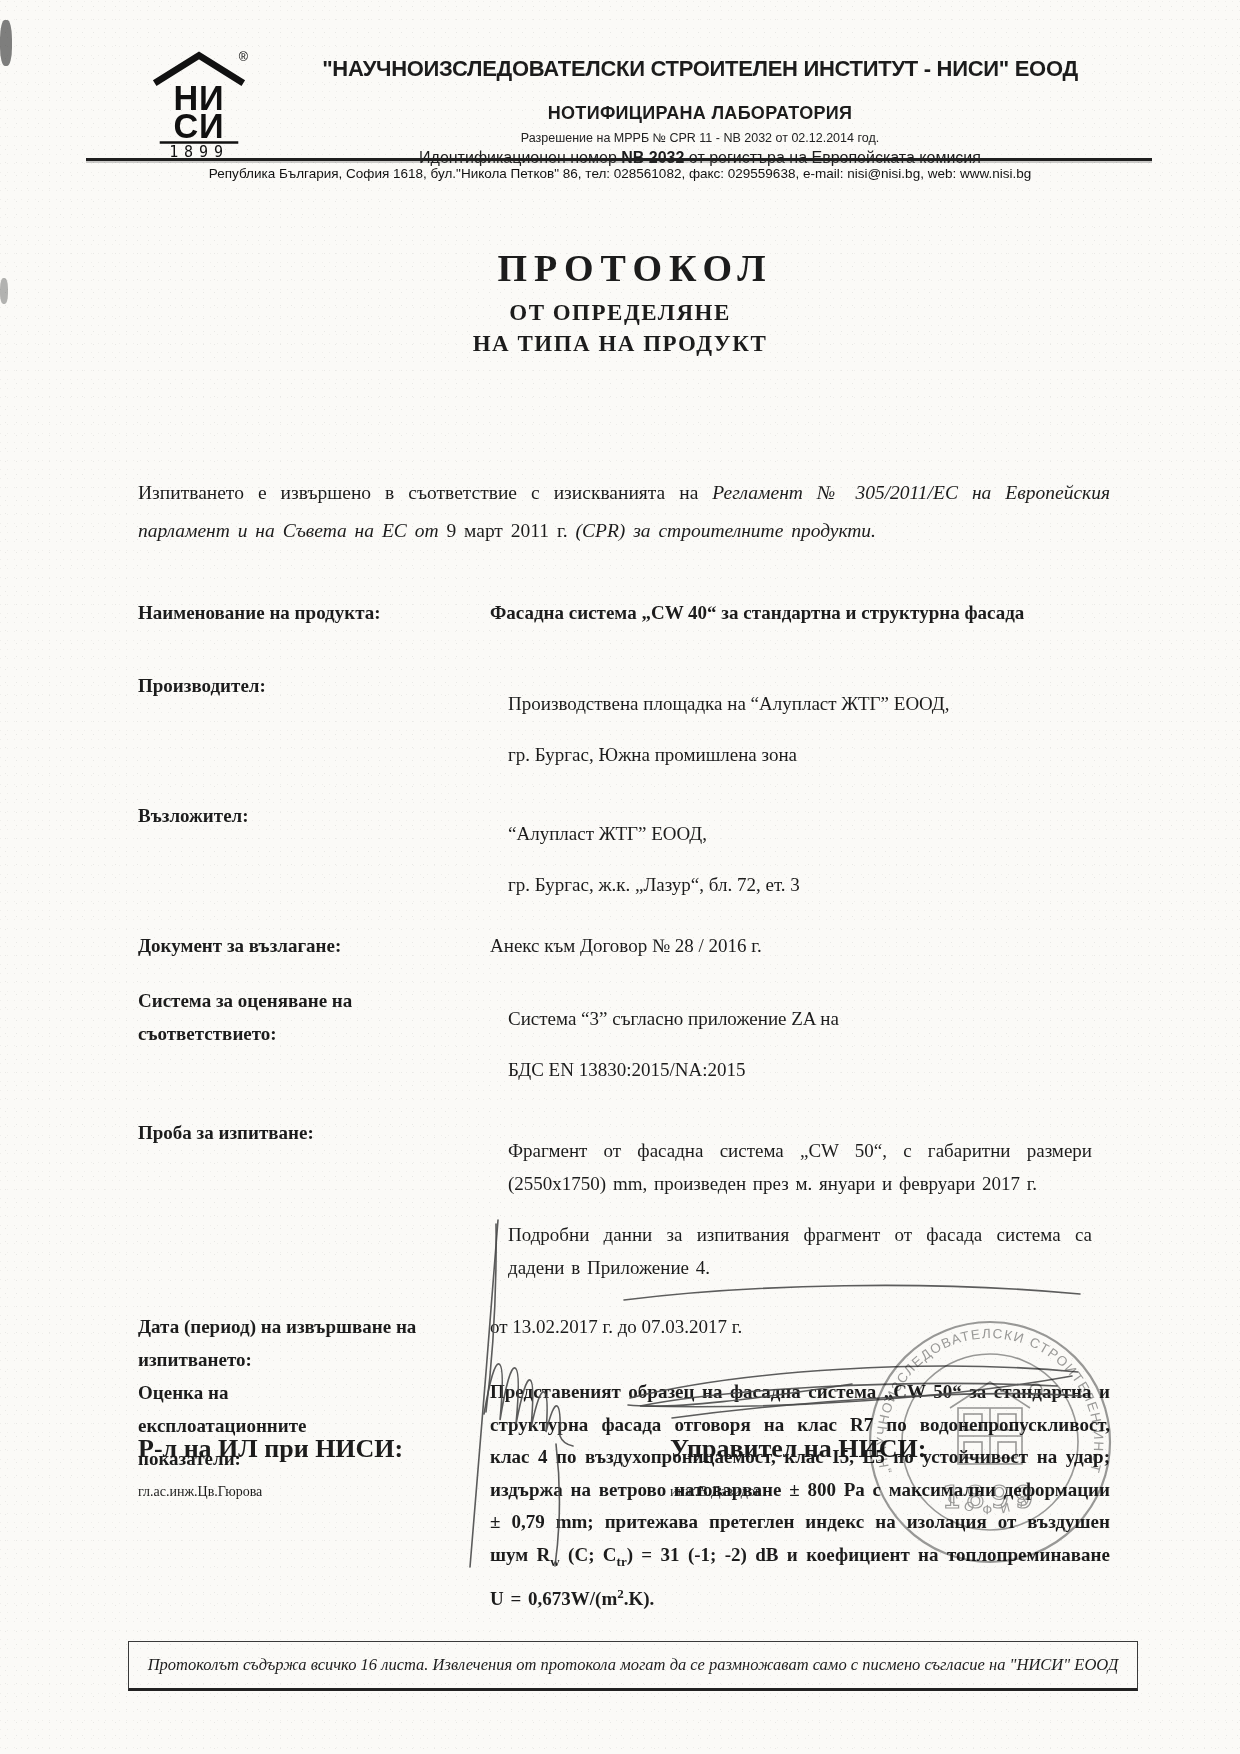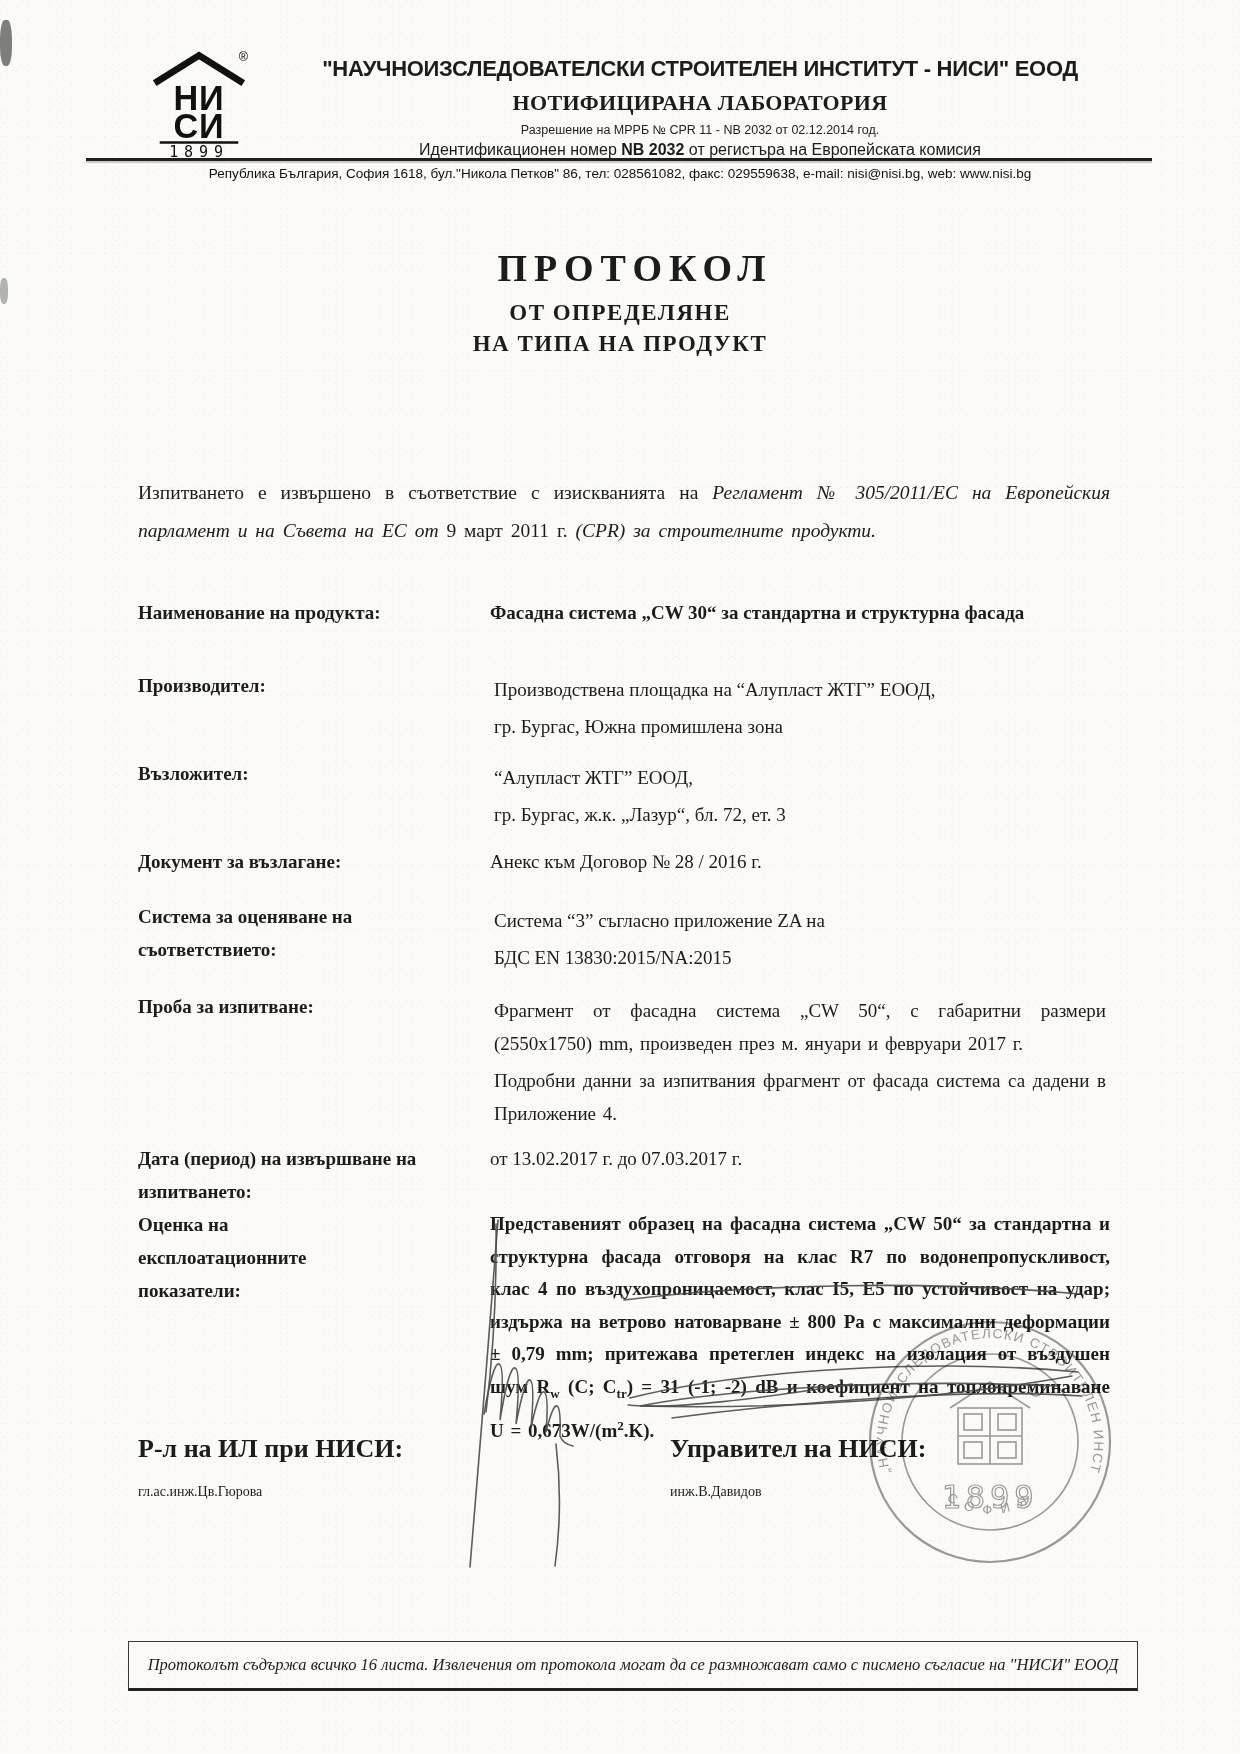--- a/index.html
+++ b/index.html
@@ -17,21 +17,21 @@
     background-size:11px 13px, 7px 9px;
     background-position:0 0, 4px 6px;
   }
   .smudge { position:absolute; background:#2b2b2b; border-radius:40%; opacity:.6; }
 
   
   .logo { position:absolute; left:138px; top:48px; width:122px; height:112px; }
   .hdr { position:absolute; left:250px; top:56px; width:900px; text-align:center;
          font-family:"Liberation Sans", sans-serif; }
   .hdr-company { font-size:22px; font-weight:bold; letter-spacing:-0.3px; white-space:nowrap; }
-  .hdr-lab { font-size:22px; font-weight:bold; margin-top:8px; letter-spacing:.3px;font-family:Liberation Serif, serif; }
+  .hdr-lab { font-size:18px; font-weight:bold; margin-top:21px; letter-spacing:.3px; }
   .hdr-permit { font-size:12.5px; margin-top:7px; color:#222; }
   .hdr-id { font-size:16px; margin-top:4px; }
   .hdr-id b { font-weight:bold; }
   .rule { position:absolute; left:86px; top:158px; width:1066px; height:0;
           border-top:3px solid #1f1f1f; box-shadow:0 2px 0 rgba(60,60,60,.25); }
   .hdr-address { position:absolute; left:90px; top:166px; width:1060px; text-align:center;
                  font-family:"Liberation Sans", sans-serif; font-size:13.5px; color:#111; }
 
   
   .t-main  { position:absolute; left:0; top:246px; width:1240px; text-align:center;
@@ -49,21 +49,21 @@
   .intro .it { font-style:italic; }
 
   
   .fields { position:absolute; left:138px; top:596px; width:972px; }
   .frow { display:flex; }
   .flabel { flex:0 0 352px; width:352px; font-weight:bold; font-size:19px; line-height:33px; }
   .flabel .narrow { display:block; max-width:232px; }
   .fvalue { flex:1; font-size:19px; line-height:33px; }
   .fvalue.bold { font-weight:bold; }
   .fvalue.just { text-align:justify; word-spacing:2px; }
-  .fvalue p { margin:4px; }
+  .fvalue p { margin:18px; }
   .mb40{margin-bottom:40px}.mb10{margin-bottom:10px}.mb22{margin-bottom:22px}
   .mb12{margin-bottom:12px}.mb8{margin-bottom:8px}.mb0{margin-bottom:0}
   sub,sup { font-size:13px; }
 
   
   .sig-block { position:absolute; }
   .sig-title { font-size:26px; font-weight:bold; }
   .sig-name  { font-size:14px; margin-top:20px; }
   .sig-svg { position:absolute; overflow:visible; }
   .sig-svg path { fill:none; stroke:#4a4a4a; stroke-width:1.6; stroke-linecap:round; opacity:.9; }
@@ -107,21 +107,21 @@
   <div class="t-main">ПРОТОКОЛ</div>
   <div class="t-sub1">ОТ ОПРЕДЕЛЯНЕ</div>
   <div class="t-sub2">НА ТИПА НА ПРОДУКТ</div>
 
   <div class="intro"><span>Изпитването е извършено в съответствие с изискванията на </span><span class="it">Регламент № 305/2011/ЕС на Европейския парламент и на Съвета на ЕС от</span><span> 9 март 2011 г. </span><span class="it">(CPR) за строителните продукти.</span></div>
 
   <div class="fields">
 
     <div class="frow mb40">
       <div class="flabel">Наименование на продукта:</div>
-      <div class="fvalue bold">Фасадна система „CW 30“ за стандартна и структурна фасада</div>
+      <div class="fvalue bold">Фасадна система „CW 40“ за стандартна и структурна фасада</div>
     </div>
 
     <div class="frow mb10">
       <div class="flabel">Производител:</div>
       <div class="fvalue">
         <p>Производствена площадка на “Алупласт ЖТГ” ЕООД,</p>
         <p>гр. Бургас, Южна промишлена зона</p>
       </div>
     </div>
 

